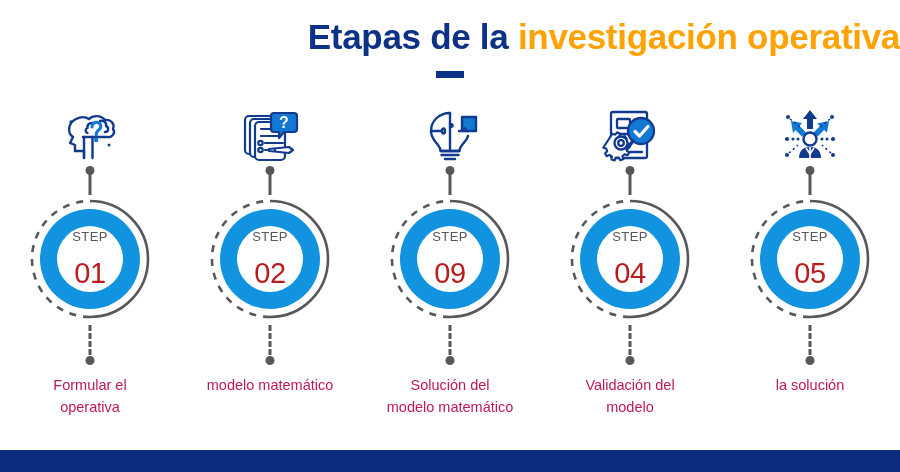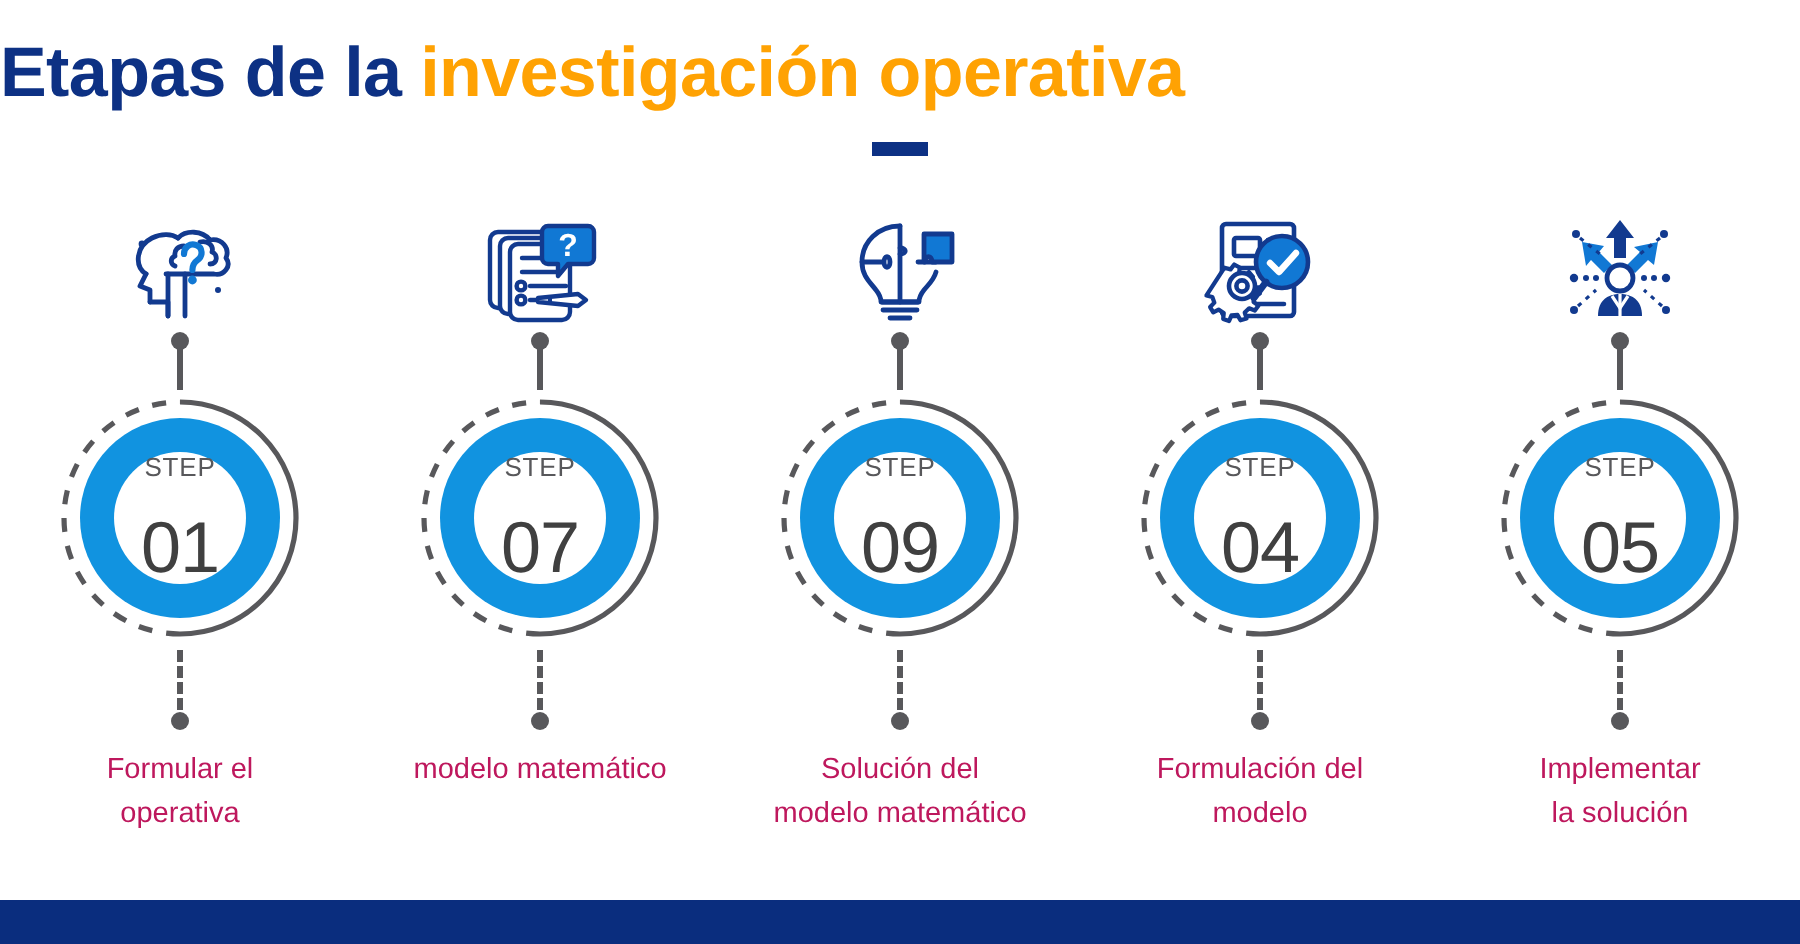--- a/index.html
+++ b/index.html
@@ -14,21 +14,21 @@
     overflow: hidden;
     position: relative;
   }
 
   
   .title-block {
     position: absolute;
     top: 18px;
     left: 0;
     width: 900px;
-    text-align: left;
+    text-align: right;
   }
   .title {
     font-size: 35px;
     font-weight: bold;
     letter-spacing: -0.3px;
     line-height: 1.1;
     white-space: nowrap;
   }
   .title .part-a { color: #0d3184; }
   .title .part-b { color: #ffa203; }
@@ -131,22 +131,22 @@
     justify-content: center;
     line-height: 1;
   }
   .step-word {
     font-size: 13px;
     color: #58585b;
     letter-spacing: 0.4px;
     margin-bottom: 16px;
   }
   .step-num {
-    font-size: 36px;
-    color: #404040;
+    font-size: 29px;
+    color: #b91c1c;
     letter-spacing: -0.5px;
   }
 
   
   .bottom-connector {
     width: 14px;
     height: 40px;
     position: relative;
   }
   .bottom-connector .dash-stem {
@@ -276,21 +276,21 @@
       <div class="stem"></div>
     </div>
     <div class="badge">
       <svg class="ring-svg" width="132" height="132" viewBox="0 0 132 132">
         <path d="M66 8 A58 58 0 1 1 66 124" fill="none" stroke="#58585b" stroke-width="2.6"></path>
         <path d="M66 124 A58 58 0 1 1 66 8" fill="none" stroke="#58585b" stroke-width="2.6" stroke-dasharray="7 7"></path>
       </svg>
       <div class="donut">
         <div class="donut-inner">
           <div class="step-word">STEP</div>
-          <div class="step-num">07</div>
+          <div class="step-num">02</div>
         </div>
       </div>
     </div>
     <div class="bottom-connector">
       <div class="dash-stem"></div>
       <div class="dot"></div>
     </div>
     <div class="caption">
       <div>modelo matemático</div>
     </div>
@@ -373,21 +373,21 @@
           <div class="step-word">STEP</div>
           <div class="step-num">04</div>
         </div>
       </div>
     </div>
     <div class="bottom-connector">
       <div class="dash-stem"></div>
       <div class="dot"></div>
     </div>
     <div class="caption">
-      <div>Formulación del</div>
+      <div>Validación del</div>
       <div>modelo</div>
     </div>
   </div>
 
   <div class="step">
     <div class="icon-wrap">
       <svg width="62" height="56" viewBox="0 0 62 56">
         <g>
           <path d="M31 3 L38 12 L34 12 L34 22 L28 22 L28 12 L24 12 Z" fill="#123a8f"></path>
           <path d="M12 14 L23 16 L20.5 19 L27 25.5 L23 29.5 L16.5 23 L14 26 Z" fill="#1178d4"></path>
@@ -433,20 +433,19 @@
           <div class="step-word">STEP</div>
           <div class="step-num">05</div>
         </div>
       </div>
     </div>
     <div class="bottom-connector">
       <div class="dash-stem"></div>
       <div class="dot"></div>
     </div>
     <div class="caption">
-      <div>Implementar</div>
       <div>la solución</div>
     </div>
   </div>
 
 </div>
 
 <div class="bottom-bar"></div>
 
 </body></html>

